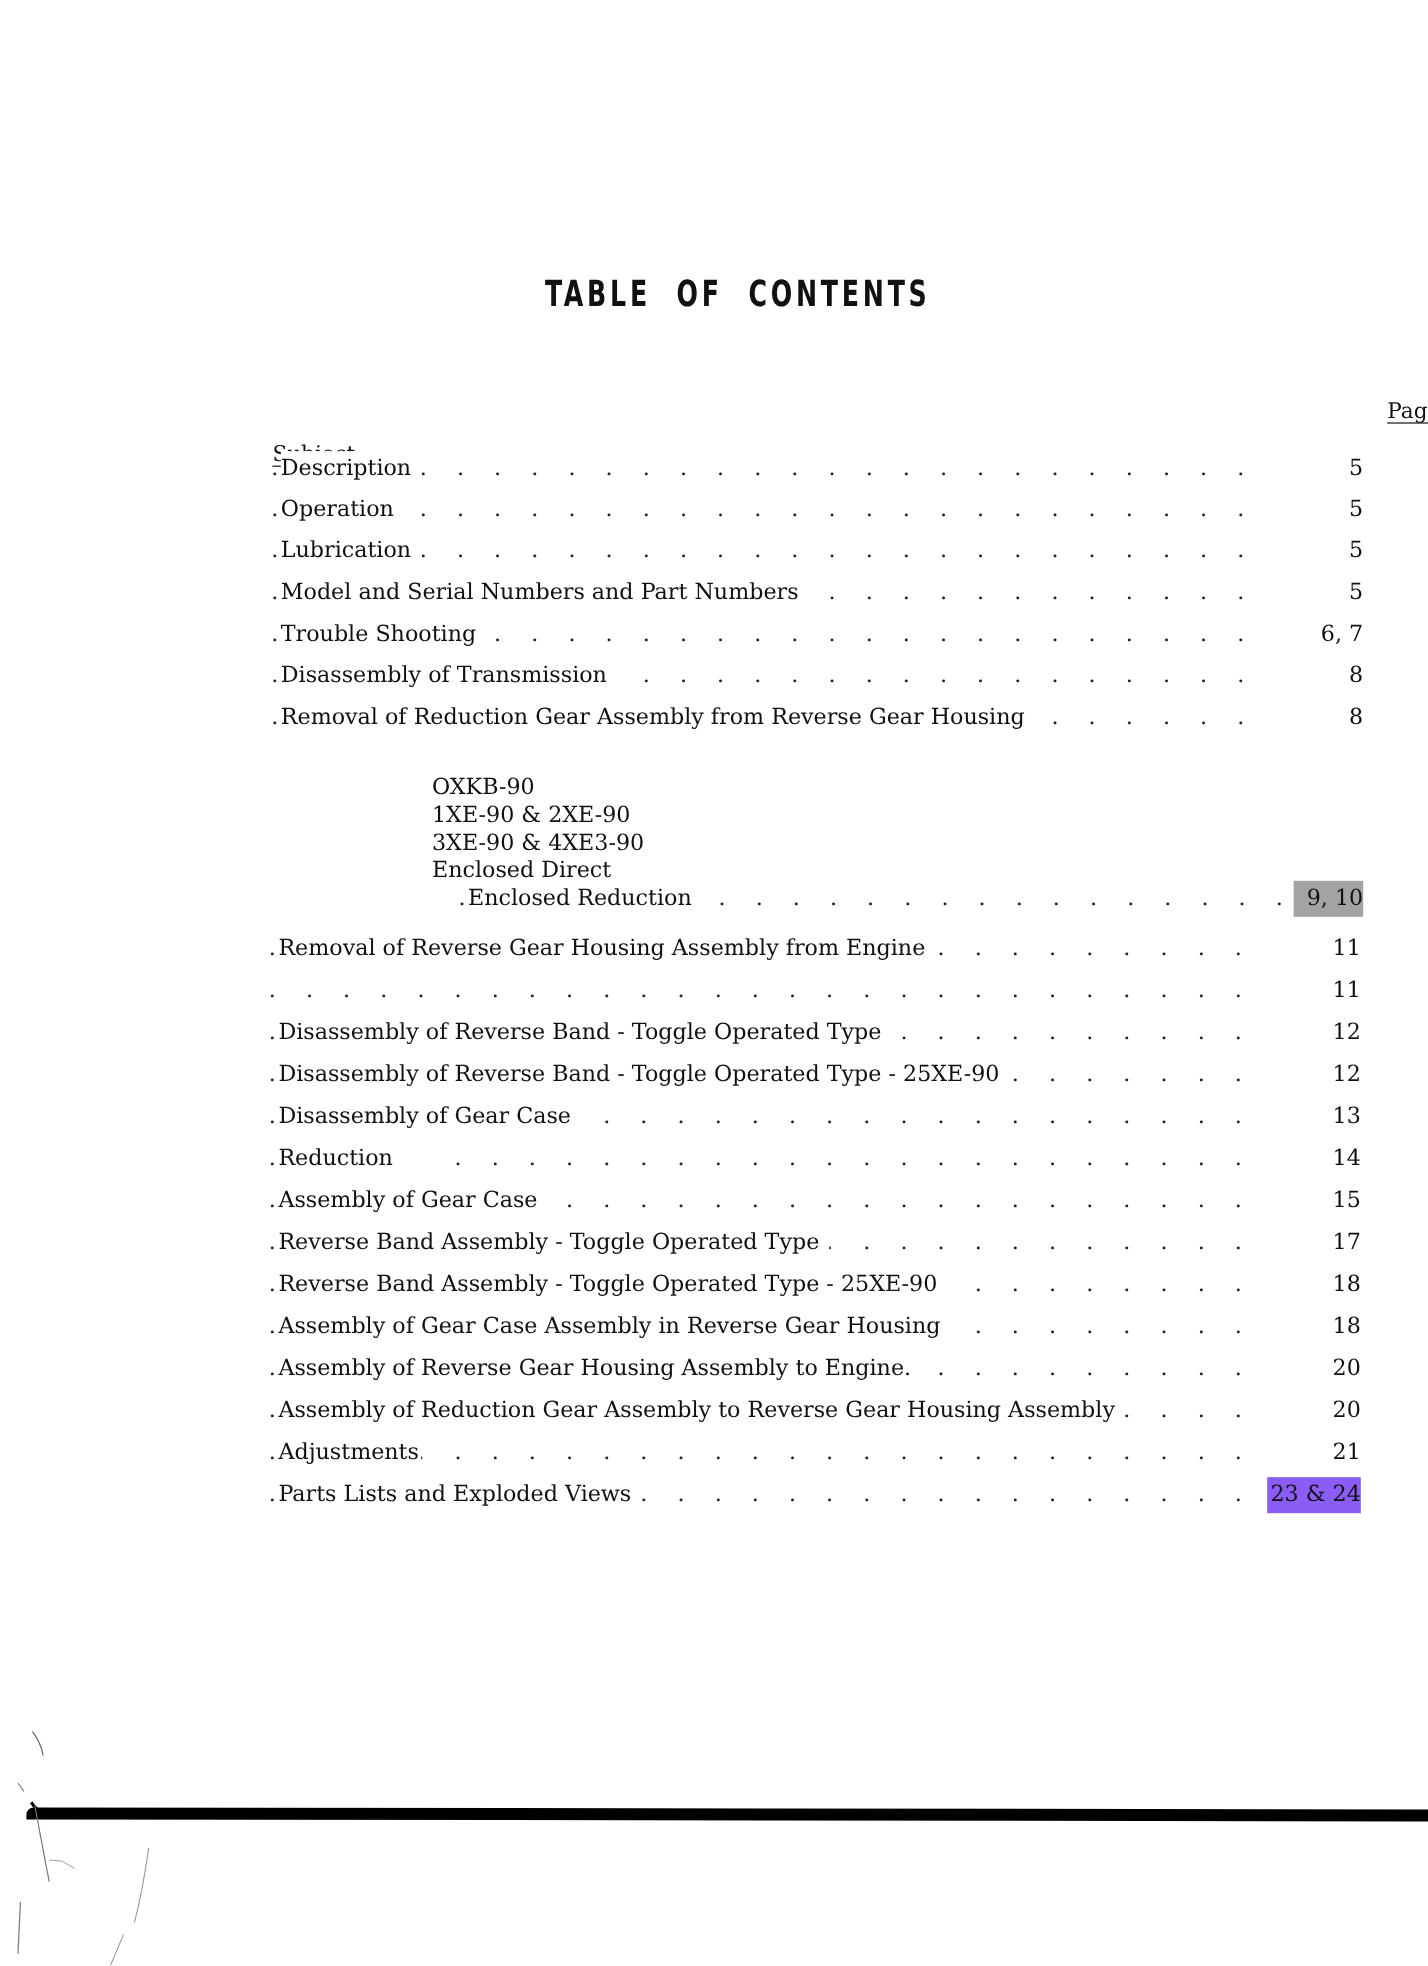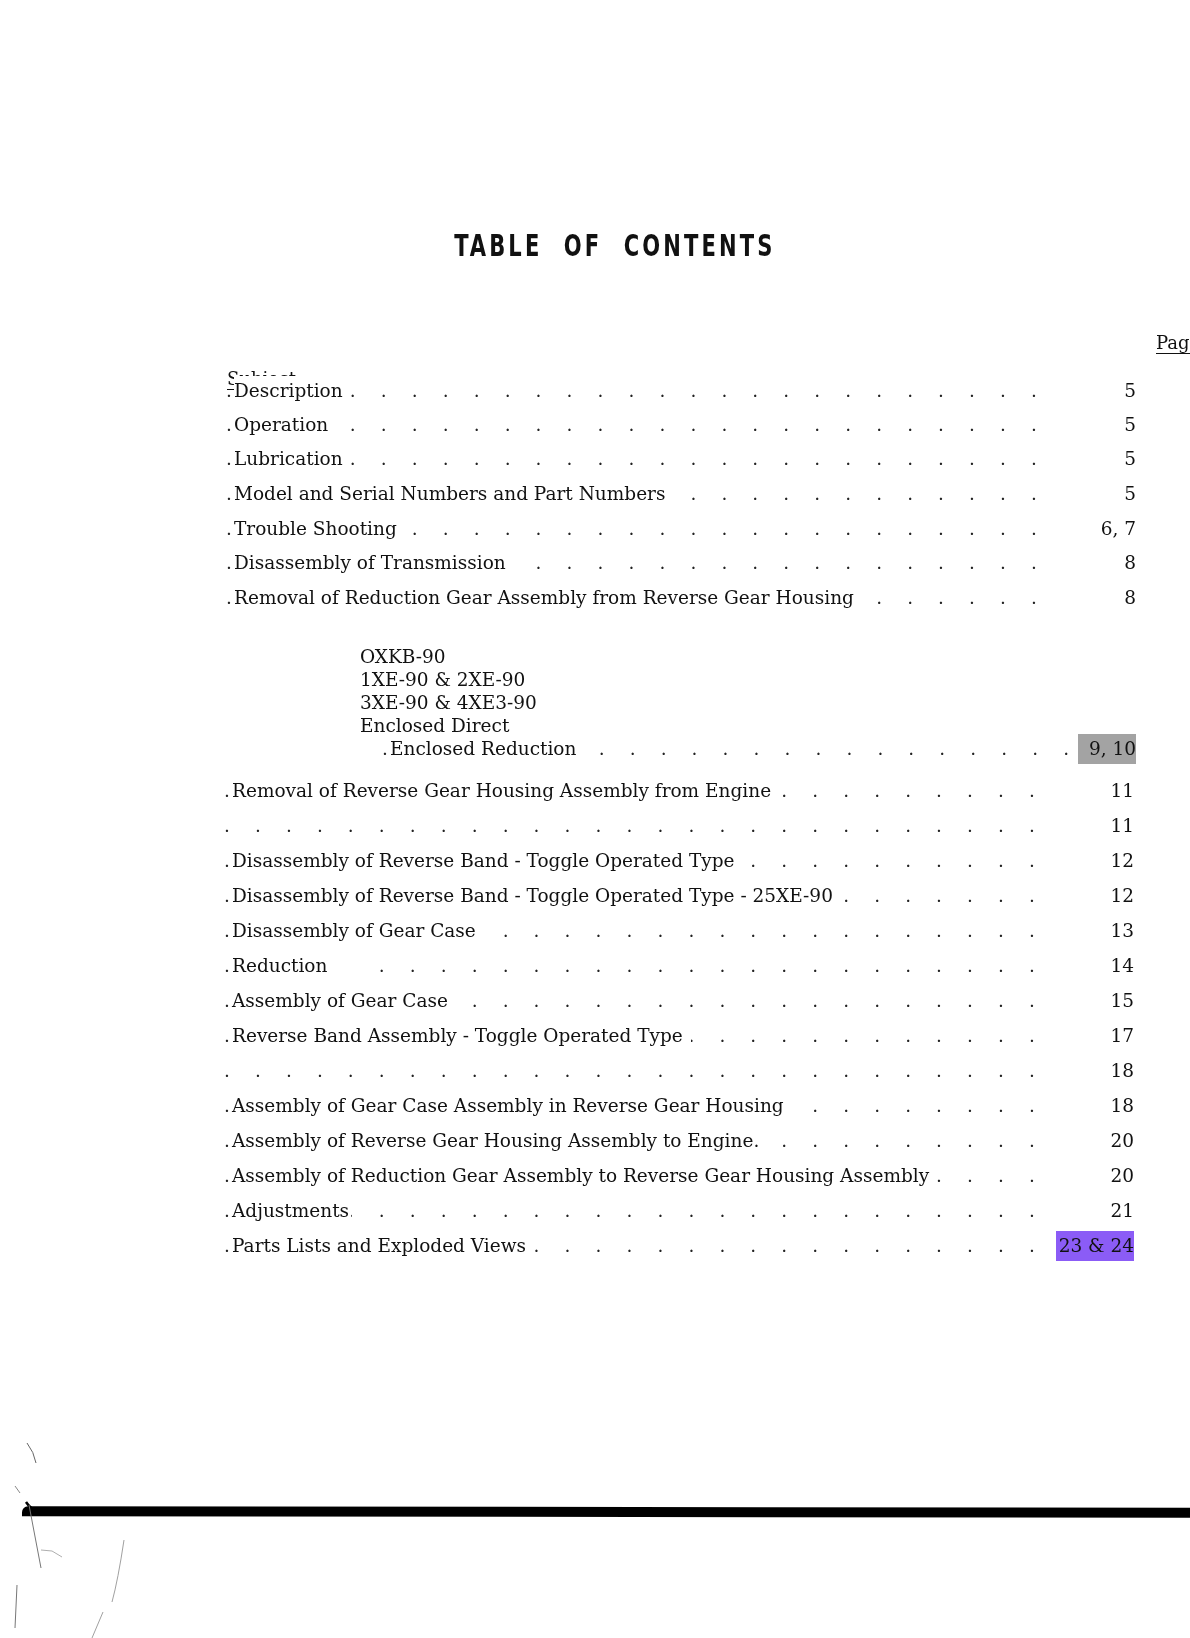--- a/index.html
+++ b/index.html
@@ -135,20 +135,21 @@
     <span class="label">Assembly of Gear Case</span>
     <span class="page">15</span>
   </div>
   <div class="row" style="top:1021px; left:224px">
     <span class="leader">. . . . . . . . . . . . . . . . . . . . . . . . . . . . . . . . . . . . . . . . . . . . . . . . . . . . . . . . . . . . . . . . . . . . . . . . . . . . . . . . . . . . .</span>
     <span class="label">Reverse Band Assembly - Toggle Operated Type</span>
     <span class="page">17</span>
   </div>
   <div class="row" style="top:1056px; left:224px">
     <span class="leader">. . . . . . . . . . . . . . . . . . . . . . . . . . . . . . . . . . . . . . . . . . . . . . . . . . . . . . . . . . . . . . . . . . . . . . . . . . . . . . . . . . . . .</span>
+    <span class="label">Reverse Band Assembly - Toggle Operated Type - 25XE-90</span>
     <span class="page">18</span>
   </div>
   <div class="row" style="top:1091px; left:224px">
     <span class="leader">. . . . . . . . . . . . . . . . . . . . . . . . . . . . . . . . . . . . . . . . . . . . . . . . . . . . . . . . . . . . . . . . . . . . . . . . . . . . . . . . . . . . .</span>
     <span class="label">Assembly of Gear Case Assembly in Reverse Gear Housing</span>
     <span class="page">18</span>
   </div>
   <div class="row" style="top:1126px; left:224px">
     <span class="leader">. . . . . . . . . . . . . . . . . . . . . . . . . . . . . . . . . . . . . . . . . . . . . . . . . . . . . . . . . . . . . . . . . . . . . . . . . . . . . . . . . . . . .</span>
     <span class="label" style="padding-right:2px">Assembly of Reverse Gear Housing Assembly to Engine.</span>

